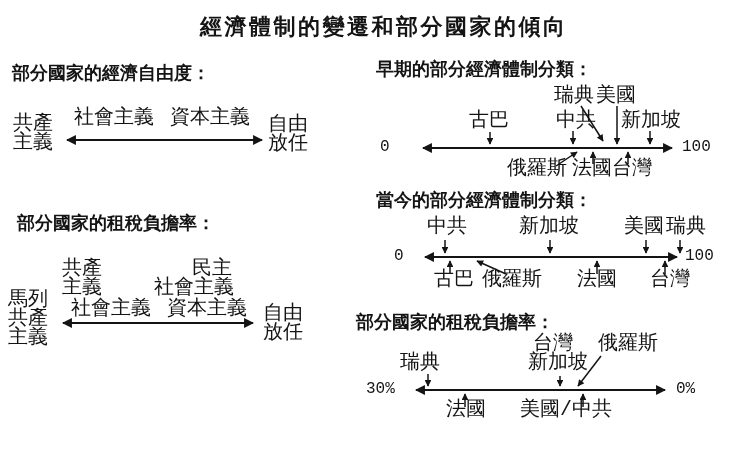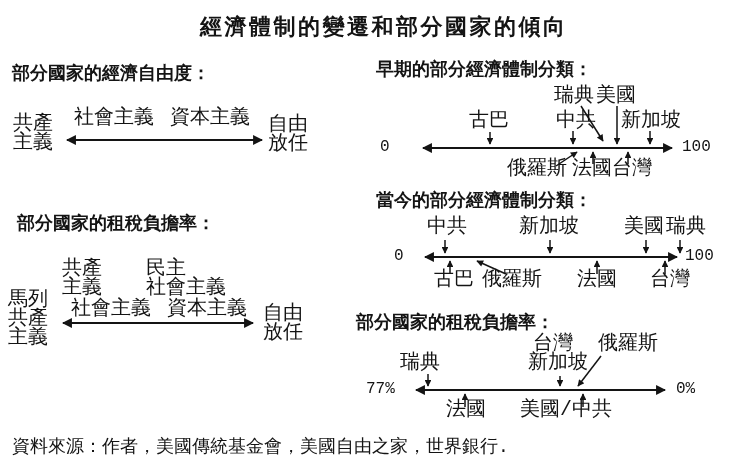--- a/index.html
+++ b/index.html
@@ -8,21 +8,21 @@
     font-family:Liberation Mono, monospace; color:#141414; overflow:hidden;
   }
   .overlay { position:absolute; left:0; top:0; }
   .title {
     position:absolute; left:200px; top:12px; font-size:22px; font-weight:bold;
     letter-spacing:2.5px; white-space:nowrap;
   }
   .h { position:absolute; font-size:18px; font-weight:bold; white-space:nowrap; }
   .lbl { position:absolute; font-size:20px; line-height:19px; white-space:nowrap; }
   .num { position:absolute; font-size:16px; line-height:17px; white-space:nowrap; }
-  .center { text-align:left; }
+  .center { text-align:right;margin-left:8px; }
   .src { position:absolute; font-size:18px; white-space:nowrap; }
 </style>
 </head>
 <body>
 
 <div class="canvas">
 
   <svg class="overlay" width="740" height="464" viewBox="0 0 740 464" aria-hidden="true">
     <defs>
       <marker id="ah" viewBox="0 0 10 10" refX="9" refY="5" markerWidth="5.5" markerHeight="4.5" orient="auto-start-reverse" markerUnits="strokeWidth">
@@ -129,21 +129,20 @@
     <div class="lbl" style="left:577px;top:270px">法國</div>
     <div class="lbl" style="left:650px;top:270px">台灣</div>
   </div>
 
   <div>
     <div class="h" style="left:356px;top:310px">部分國家的租稅負擔率：</div>
     <div class="lbl" style="left:533px;top:334px">台灣</div>
     <div class="lbl" style="left:598px;top:334px">俄羅斯</div>
     <div class="lbl" style="left:400px;top:353px">瑞典</div>
     <div class="lbl" style="left:528px;top:353px">新加坡</div>
-    <div class="num" style="left:366px;top:381px">77%</div>
+    <div class="num" style="left:366px;top:381px">30%</div>
     <div class="num" style="left:676px;top:381px">0%</div>
     <div class="lbl" style="left:446px;top:400px">法國</div>
     <div class="lbl" style="left:520px;top:400px">美國/中共</div>
   </div>
 
-  <div class="src" style="left:12px;top:434px">資料來源：作者，美國傳統基金會，美國自由之家，世界銀行.</div>
 
 </div>
 
 </body></html>

